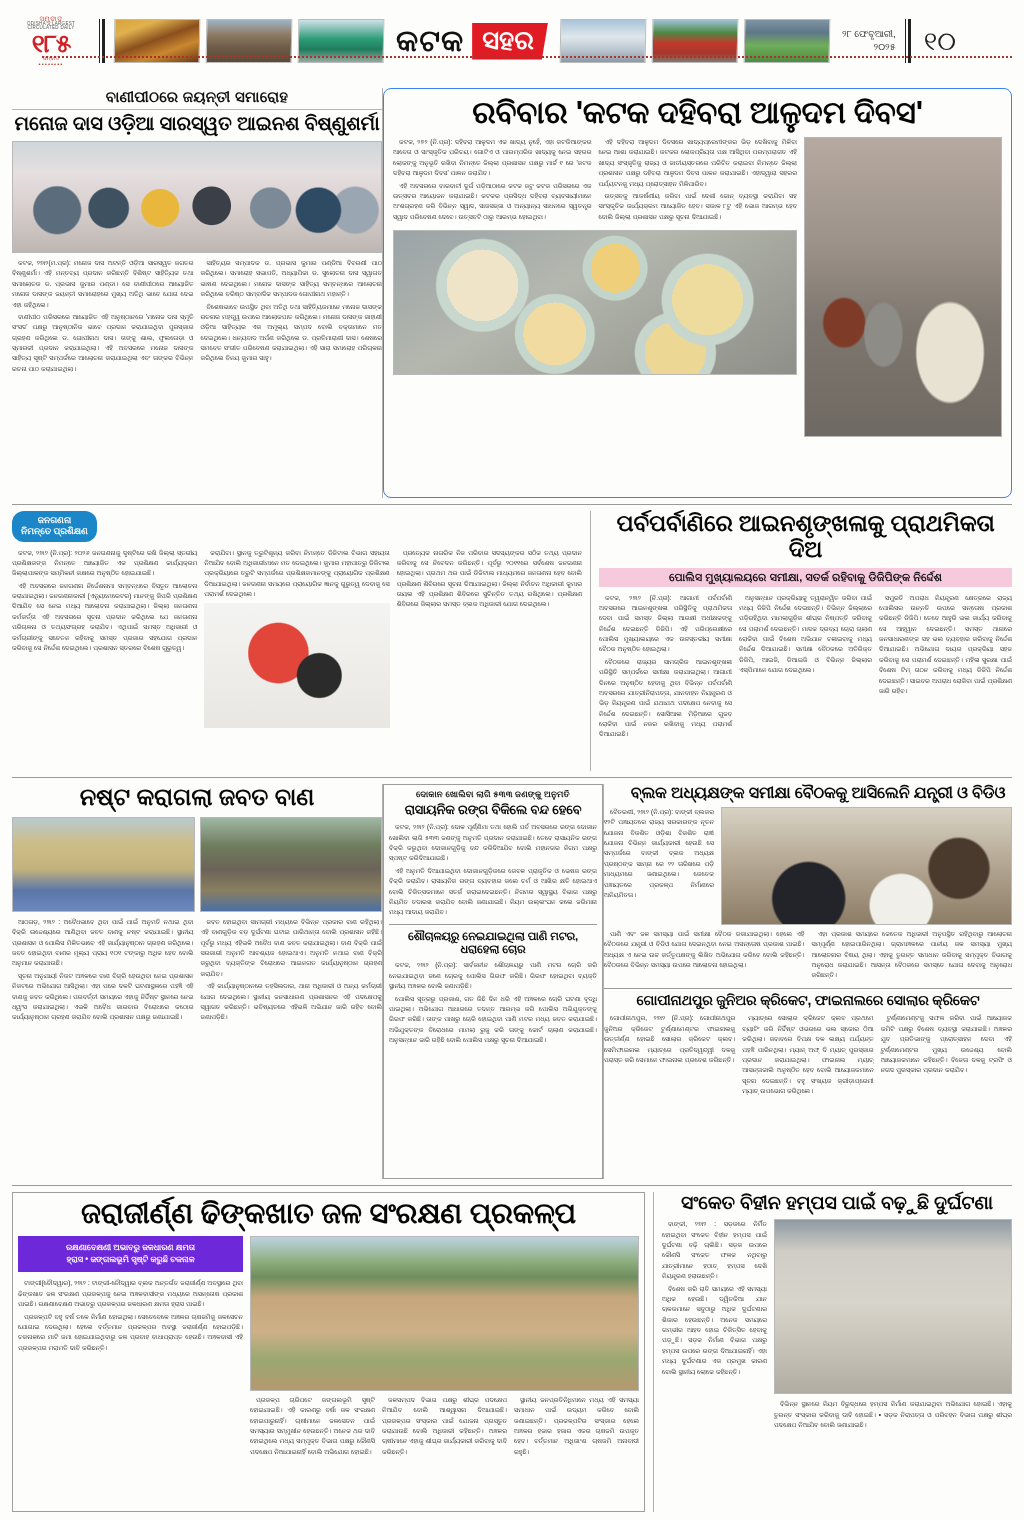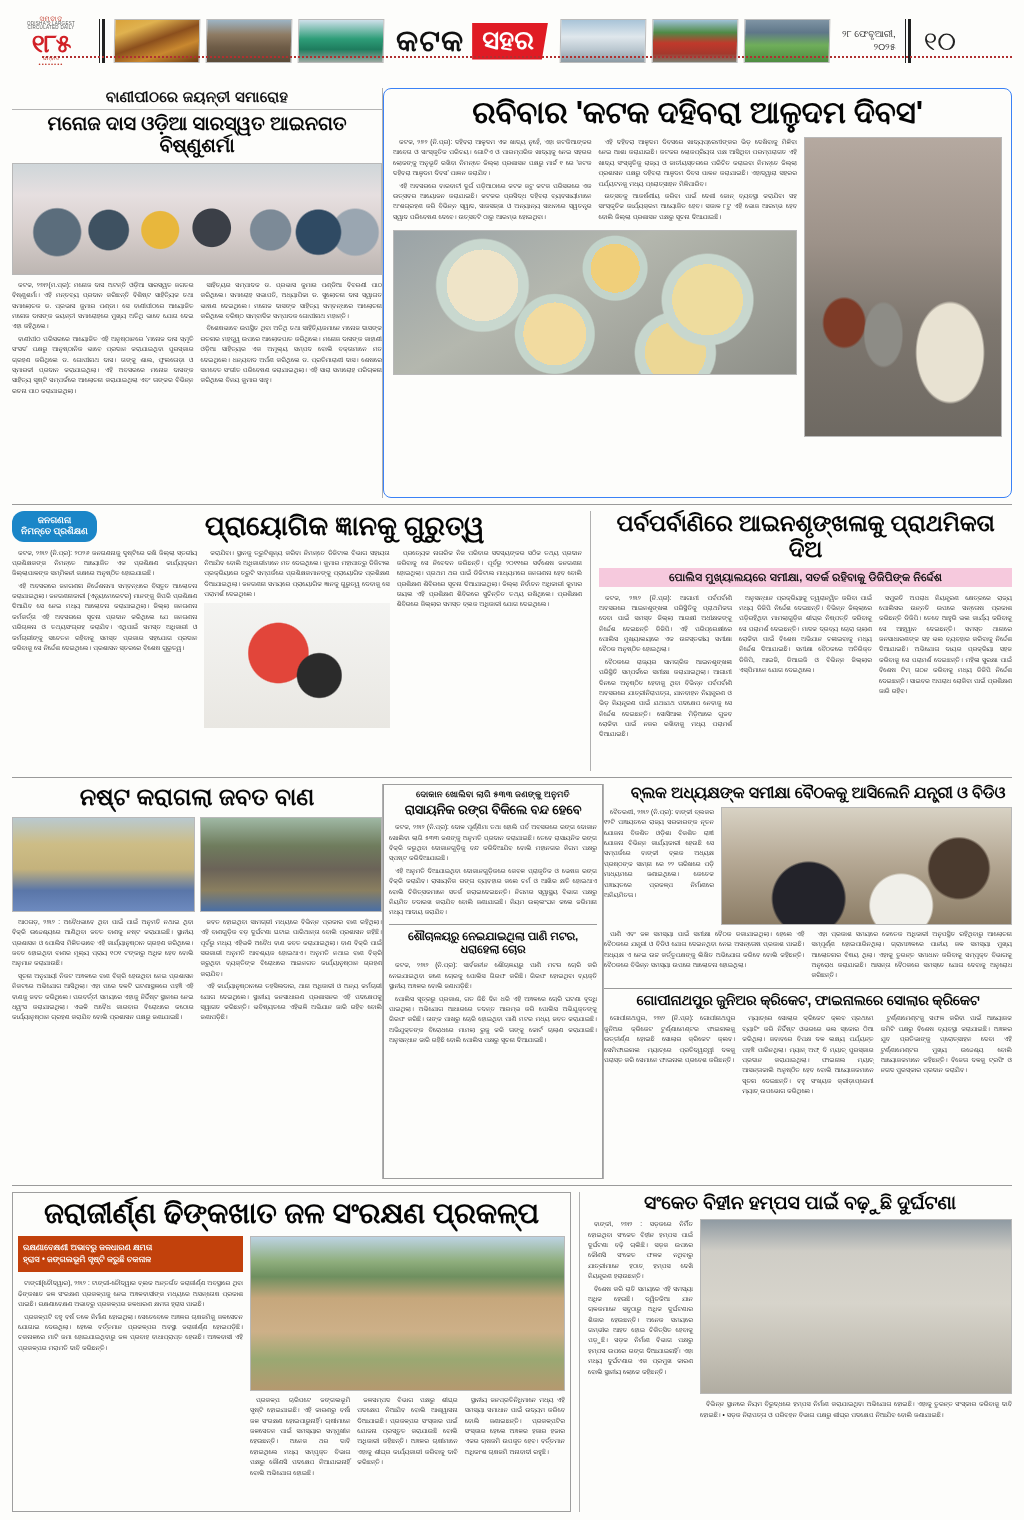--- a/index.html
+++ b/index.html
@@ -161,22 +161,22 @@
     display: inline-block; background: #1b86c8; color: #fff;
     font-size: 9px; font-weight: bold; line-height: 1.25;
     padding: 4px 9px; border-radius: 12px; text-align: center;
   }
   .subhead-pink {
     background: #f6c9dd; color: #101010;
     font-size: 11px; font-weight: bold; text-align: center;
     padding: 3px 4px; letter-spacing: .1px;
   }
   .redbox {
-    background: #c2410c; color: #fff;
-    font-size: 8.2px; font-weight: bold; text-align: left;
+    background: #6d28d9; color: #fff;
+    font-size: 8.2px; font-weight: bold; text-align: center;
     padding: 6px 5px; line-height: 1.5;
   }
   .boxed { border: 1px solid #9e9e9e; padding: 5px; }
   .rounded { border: 1px solid #3b82f6; border-radius: 8px; }
 </style>
 </head>
 <body>
 
 <div class="page">
 
@@ -204,21 +204,21 @@
     <div class="vbar"></div>
     <div class="mh-pageno">୧୦</div>
   </div>
   <div class="dotline"></div>
 
   <div class="row" style="margin-top:14px; height:410px;">
 
     <div style="width:370px;">
       <div class="hl-kicker" style="margin-bottom:4px;">ବାଣୀପୀଠରେ ଜୟନ୍ତୀ ସମାରୋହ</div>
       <div class="rule-thin" style="margin:2px 0 3px;"></div>
-      <div class="hl-main" style="font-size:19.5px;">ମନୋଜ ଦାସ ଓଡ଼ିଆ ସାରସ୍ୱତ ଆଇନଗତ ବିଷ୍ଣୁଶର୍ମା</div>
+      <div class="hl-main" style="font-size:19.5px;">ମନୋଜ ଦାସ ଓଡ଼ିଆ ସାରସ୍ୱତ ଆଇନଶ ବିଷ୍ଣୁଶର୍ମା</div>
       <div class="photo ph-award" style="height:112px; margin:6px 0 5px;"></div>
       <div class="cols2">
         <div class="body-col">
           <p>କଟକ, ୨୭ା୨(ମ.ପ୍ର): ମନୋଜ ଦାସ ଅଟନ୍ତି ଓଡ଼ିଆ ସାରସ୍ୱତ ଜଗତର ବିଷ୍ଣୁଶର୍ମା। ଏହି ମନ୍ତବ୍ୟ ପ୍ରଦାନ କରିଛନ୍ତି ବିଶିଷ୍ଟ ସାହିତ୍ୟିକ ତଥା ସମାଲୋଚକ ଡ. ପ୍ରଭାସ କୁମାର ପଣ୍ଡା। ସେ ବାଣୀପୀଠରେ ଆୟୋଜିତ ମନୋଜ ଦାସଙ୍କ ଜୟନ୍ତୀ ସମାରୋହରେ ମୁଖ୍ୟ ଅତିଥି ଭାବେ ଯୋଗ ଦେଇ ଏହା କହିଥିଲେ।</p>
           <p>ବାଣୀପୀଠ ପରିସରରେ ଆୟୋଜିତ ଏହି ଅନୁଷ୍ଠାନରେ 'ମନୋଜ ଦାସ ସ୍ମୃତି ସଂସଦ' ପକ୍ଷରୁ ଆନୁଷ୍ଠାନିକ ଭାବେ ପ୍ରଦାନ କରାଯାଇଥିବା ପୁରସ୍କାର ଗ୍ରହଣ କରିଥିଲେ ଡ. ଗୋପୀନାଥ ଦାସ। ତାଙ୍କୁ ଶାଲ, ଫୁଲତୋଡ଼ା ଓ ସ୍ମାରକୀ ପ୍ରଦାନ କରାଯାଇଥିଲା। ଏହି ଅବସରରେ ମନୋଜ ଦାସଙ୍କ ସାହିତ୍ୟ ସୃଷ୍ଟି ସମ୍ପର୍କରେ ଆଲୋଚନା କରାଯାଇଥିଲା ଏବଂ ତାଙ୍କର ବିଭିନ୍ନ ରଚନା ପାଠ କରାଯାଇଥିଲା।</p>
         </div>
         <div class="body-col">
           <p>ସାହିତ୍ୟର ସମ୍ପାଦକ ଡ. ପ୍ରଭାସ କୁମାର ପଣ୍ଡିଆ ବିବରଣୀ ପାଠ କରିଥିଲେ। ସମାରୋହ ସଭାପତି, ଅଧ୍ୟାପିକା ଡ. ସୁଲୋଚନା ଦାସ ସ୍ୱାଗତ ଭାଷଣ ଦେଇଥିଲେ। ମନୋଜ ଦାସଙ୍କ ସାହିତ୍ୟ ସମ୍ବନ୍ଧରେ ଆଲୋଚନା କରିଥିଲେ ବରିଷ୍ଠ ସାମ୍ବାଦିକ ସମ୍ପାଦକ ଗୋପୀନାଥ ମହାନ୍ତି।</p>
           <p>ବିଶେଷଭାବେ ଉପସ୍ଥିତ ଥିବା ଅତିଥି ତଥା ସାହିତ୍ୟିକମାନେ ମନୋଜ ଦାସଙ୍କ ରଚନାର ମହତ୍ତ୍ୱ ଉପରେ ଆଲୋକପାତ କରିଥିଲେ। ମନୋଜ ଦାସଙ୍କ କାହାଣୀ ଓଡ଼ିଆ ସାହିତ୍ୟର ଏକ ଅମୂଲ୍ୟ ସମ୍ପଦ ବୋଲି ବକ୍ତାମାନେ ମତ ଦେଇଥିଲେ। ଧନ୍ୟବାଦ ଅର୍ପଣ କରିଥିଲେ ଡ. ପ୍ରତିମାରାଣୀ ଦାସ। ଶେଷରେ ସମବେତ ସଂଗୀତ ପରିବେଷଣ କରାଯାଇଥିଲା। ଏହି ସାରା ସମାରୋହ ପରିଚାଳନା କରିଥିଲେ ବିନୟ କୁମାର ସାହୁ।</p>
         </div>
@@ -249,21 +249,20 @@
   </div>
 
   <div class="rule" style="margin:6px 0 6px;"></div>
 
   <div class="row" style="gap:8px; height:260px;">
 
     <div style="width:570px;">
       <div class="row" style="align-items:center; gap:10px;">
         <div class="badge-blue" style="white-space:pre-line;border-radius:12px;">ଜନଗଣନା
 ନିମନ୍ତେ ପ୍ରଶିକ୍ଷଣ</div>
-        <div class="hl-lg" style="flex:1; font-size:27px;">ପ୍ରାୟୋଗିକ ଜ୍ଞାନକୁ ଗୁରୁତ୍ୱ</div>
       </div>
       <div class="cols3" style="margin-top:6px;">
         <div class="body-col">
           <p>କଟକ, ୨୭ା୨ (ନି.ପ୍ର): ୨୦୨୬ ଜନଗଣନାକୁ ଦୃଷ୍ଟିରେ ରଖି ଜିଲ୍ଲା ସ୍ତରୀୟ ପ୍ରଶିକ୍ଷକଙ୍କ ନିମନ୍ତେ ଆୟୋଜିତ ଏକ ପ୍ରଶିକ୍ଷଣ କାର୍ଯ୍ୟକ୍ରମ ଜିଲ୍ଲାପାଳଙ୍କ ସମ୍ମିଳନୀ କକ୍ଷରେ ଅନୁଷ୍ଠିତ ହୋଇଯାଇଛି।</p>
           <p>ଏହି ଅବସରରେ ଜନଗଣନା ନିର୍ଦ୍ଦେଶନାମା ସମ୍ବନ୍ଧରେ ବିସ୍ତୃତ ଆଲୋଚନା କରାଯାଇଥିଲା। ଜନଗଣନାକାରୀ (ଏନ୍ୟୁମେରେଟର) ମାନଙ୍କୁ କିପରି ପ୍ରଶିକ୍ଷଣ ଦିଆଯିବ ସେ ନେଇ ମଧ୍ୟ ଆଲୋଚନା କରାଯାଇଥିଲା। ଜିଲ୍ଲା ଜନଗଣନା କର୍ମକର୍ତ୍ତା ଏହି ଅବସରରେ ସୂଚନା ପ୍ରଦାନ କରିଥିଲେ ଯେ ଜନଗଣନା ପରିଚାଳନା ଓ ତଥ୍ୟସଂଗ୍ରହ କରାଯିବ। ଏଥିପାଇଁ ସମସ୍ତ ଅଧିକାରୀ ଓ କର୍ମଚାରୀଙ୍କୁ ସଚେତନ ରହିବାକୁ ସମସ୍ତ ପ୍ରକାର ସହଯୋଗ ପ୍ରଦାନ କରିବାକୁ ସେ ନିର୍ଦ୍ଦେଶ ଦେଇଥିଲେ। ପ୍ରଶାସନ ସ୍ତରରେ ବିଶେଷ ଗୁରୁତ୍ୱ।</p>
         </div>
         <div>
           <div class="body-col">
             <p>କରାଯିବା। ସ୍ଥାନକୁ ତ୍ରୁଟିଶୂନ୍ୟ କରିବା ନିମନ୍ତେ ଡିଜିଟାଲ ବିଭାଗ ସହାୟତା ନିଆଯିବ ବୋଲି ଅଧିକାରୀମାନେ ମତ ଦେଇଥିଲେ। କୁମାର ମହାପାତ୍ରୁ ଡିଜିଟାଲ ପ୍ରକ୍ରିୟାରେ ତ୍ରୁଟି ସମ୍ପର୍କରେ ପ୍ରଶିକ୍ଷକମାନଙ୍କୁ ପ୍ରାୟୋଗିକ ପ୍ରଶିକ୍ଷଣ ଦିଆଯାଇଥିଲା। ଜନଗଣନା ସମୟରେ ପ୍ରାୟୋଗିକ ଜ୍ଞାନକୁ ଗୁରୁତ୍ୱ ଦେବାକୁ ସେ ପରାମର୍ଶ ଦେଇଥିଲେ।</p>
           </div>
@@ -365,21 +364,21 @@
           <p>ଟୁର୍ଣ୍ଣାମେଣ୍ଟକୁ ସଫଳ କରିବା ପାଇଁ ଆୟୋଜକ କମିଟି ପକ୍ଷରୁ ବିଶେଷ ବ୍ୟବସ୍ଥା କରାଯାଇଛି। ଅଞ୍ଚଳର ଯୁବ ପ୍ରତିଭାଙ୍କୁ ପ୍ରୋତ୍ସାହନ ଦେବା ଏହି ଟୁର୍ଣ୍ଣାମେଣ୍ଟର ମୁଖ୍ୟ ଉଦ୍ଦେଶ୍ୟ ବୋଲି ଆୟୋଜକମାନେ କହିଛନ୍ତି। ବିଜେତା ଦଳକୁ ଟ୍ରଫି ଓ ନଗଦ ପୁରସ୍କାର ପ୍ରଦାନ କରାଯିବ।</p>
         </div>
       </div>
     </div>
   </div>
 
   <div class="rule" style="margin:6px 0 6px;"></div>
 
   <div class="row" style="gap:8px; height:320px;">
 
-    <div class="boxed" style="width:559px;">
+    <div class="boxed" style="width:633px;">
       <div class="hl-xl" style="font-size:29px;">ଜରାଜୀର୍ଣ୍ଣ ଢିଙ୍କଖାତ ଜଳ ସଂରକ୍ଷଣ ପ୍ରକଳ୍ପ</div>
       <div class="row" style="gap:7px; margin-top:6px;">
         <div style="width:225px;">
           <div class="redbox" style="white-space:pre-line;">ରକ୍ଷଣାବେକ୍ଷଣୀ ଅଭାବରୁ ଜଳଧାରଣ କ୍ଷମତା
 ହ୍ରାସ • ଜଙ୍ଗଲଭୂମି ସୃଷ୍ଟି କରୁଛି ଚକନାଳ</div>
           <div class="body-col" style="margin-top:6px;">
             <p>ଟାଙ୍ଗୀ(ଚୌଦ୍ୱାର), ୨୭ା୨ : ଟାଙ୍ଗୀ-ଚୌଦ୍ୱାର ବ୍ଲକ ଅନ୍ତର୍ଗତ ଜରାଜୀର୍ଣ୍ଣ ଅବସ୍ଥାରେ ଥିବା ଢିଙ୍କଖାତ ଜଳ ସଂରକ୍ଷଣ ପ୍ରକଳ୍ପକୁ ନେଇ ଅଞ୍ଚଳବାସୀଙ୍କ ମଧ୍ୟରେ ଅସନ୍ତୋଷ ପ୍ରକାଶ ପାଇଛି। ରକ୍ଷଣାବେକ୍ଷଣ ଅଭାବରୁ ପ୍ରକଳ୍ପର ଜଳଧାରଣ କ୍ଷମତା ହ୍ରାସ ପାଇଛି।</p>
             <p>ପ୍ରକଳ୍ପଟି ବହୁ ବର୍ଷ ତଳେ ନିର୍ମାଣ ହୋଇଥିଲା। ସେତେବେଳେ ଅଞ୍ଚଳର ଚାଷଜମିକୁ ଜଳସେଚନ ଯୋଗାଇ ଦେଉଥିଲା। ହେଲେ ବର୍ତ୍ତମାନ ପ୍ରକଳ୍ପର ଅବସ୍ଥା ଜରାଜୀର୍ଣ୍ଣ ହୋଇପଡ଼ିଛି। ଚକନାଳରେ ମାଟି ଜମା ହୋଇଯାଇଥିବାରୁ ଜଳ ପ୍ରବାହ ବାଧାପ୍ରାପ୍ତ ହେଉଛି। ଅଞ୍ଚଳବାସୀ ଏହି ପ୍ରକଳ୍ପର ମରାମତି ଦାବି କରିଛନ୍ତି।</p>
           </div>
         </div>

